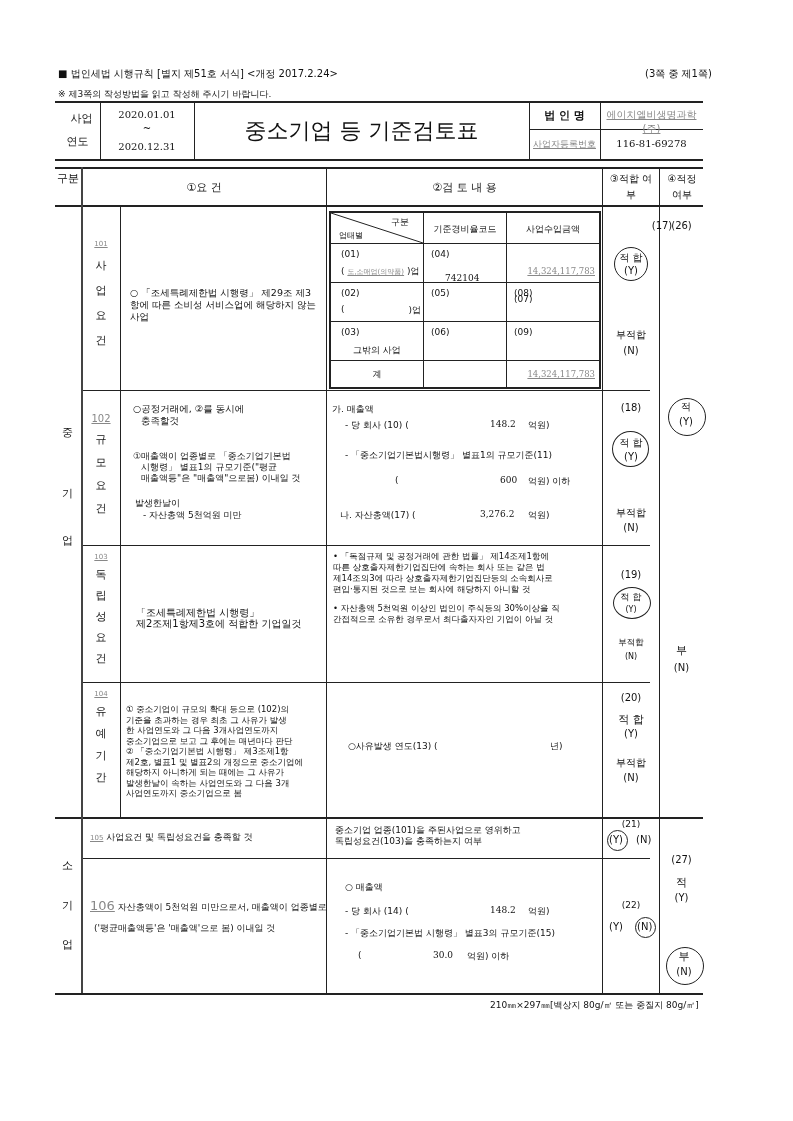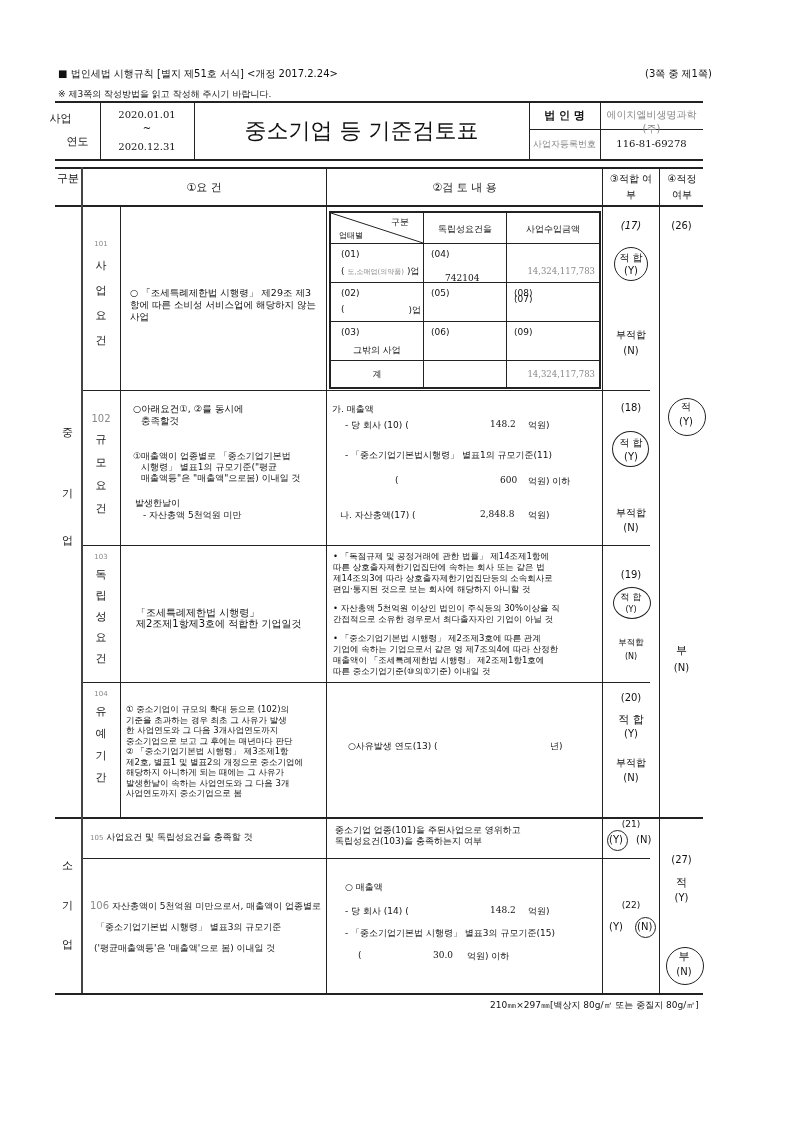--- a/index.html
+++ b/index.html
@@ -1,21 +1,21 @@
 <!DOCTYPE html>
 <html><head>
 <meta charset="utf-8">
 <style>
   html,body{margin:0;padding:0;background:#fff;}
   body{width:793px;height:1121px;position:relative;font-family:"DejaVu Sans","Liberation Sans",sans-serif;color:#111;overflow:hidden;}
   .abs{position:absolute;}
   .t9{font-size:9px;}
   .t10{font-size:10px;}
   .t11{font-size:11px;}
-  .gray{color:#888;}
+  .gray{color:#888;text-decoration:underline;}
   .hl{position:absolute;background:#222;height:1px;}
   .hl2{position:absolute;background:#222;height:2px;}
   .vl{position:absolute;background:#222;width:1px;}
   .vl2{position:absolute;background:#444;width:2px;}
   .circ{position:absolute;border:1.3px solid #222;border-radius:50%;}
   .center{text-align:center;}
   .lines{line-height:12px;font-size:9.5px;}
   .vert{display:flex;flex-direction:column;align-items:center;}
 </style>
 </head>
@@ -26,21 +26,21 @@
 <div class="abs t10" style="left:645px;top:67px;">(3쪽 중 제1쪽)</div>
 
 <div class="hl2" style="left:55px;top:101px;width:648px;"></div>
 <div class="hl2" style="left:55px;top:159px;width:648px;"></div>
 <div class="vl" style="left:100px;top:101px;height:58px;"></div>
 <div class="vl" style="left:194px;top:101px;height:58px;"></div>
 <div class="vl" style="left:529px;top:101px;height:58px;"></div>
 <div class="vl" style="left:600px;top:101px;height:58px;"></div>
 <div class="hl" style="left:529px;top:129px;width:174px;"></div>
 
-<div class="abs t11 center" style="left:38px;top:111px;width:45px;">사업</div>
+<div class="abs t11 center" style="left:59px;top:111px;width:45px;">사업</div>
 <div class="abs t11 center" style="left:55px;top:134px;width:45px;">연도</div>
 <div class="abs t10 center" style="left:100px;top:109px;width:94px;font-family:'DejaVu Serif',serif;">2020.01.01</div>
 <div class="abs t10 center" style="left:100px;top:123px;width:94px;">~</div>
 <div class="abs t10 center" style="left:100px;top:141px;width:94px;font-family:'DejaVu Serif',serif;">2020.12.31</div>
 <div class="abs center" style="left:194px;top:116px;width:335px;font-size:22px;">중소기업 등 기준검토표</div>
 <div class="abs t11 center" style="left:529px;top:108px;width:71px;font-weight:bold;">법 인 명</div>
 <div class="abs t10 center gray" style="left:600px;top:108px;width:103px;">에이치엘비생명과학(주)</div>
 <div class="abs t9 center gray" style="left:529px;top:138px;width:71px;">사업자등록번호</div>
 <div class="abs t10 center" style="left:600px;top:138px;width:103px;font-family:'DejaVu Serif',serif;">116-81-69278</div>
 
@@ -83,21 +83,21 @@
   <div class="hl" style="left:0;top:69px;width:268px;"></div>
   <div class="hl" style="left:0;top:108px;width:268px;"></div>
   <div class="hl" style="left:0;top:147px;width:268px;"></div>
   <div class="vl" style="left:92px;top:0;height:174px;"></div>
   <div class="vl" style="left:175px;top:0;height:174px;"></div>
   <svg class="abs" style="left:0;top:0;" width="92" height="30">
       <line x1="0" y1="0" x2="92" y2="30" stroke="#222" stroke-width="1"></line>
     </svg>
   <div class="abs t9" style="left:60px;top:3px;">구분</div>
   <div class="abs" style="left:8px;top:17px;font-size:8px;">업태별</div>
-  <div class="abs t9 center" style="left:93px;top:10px;width:82px;">독립성요건을</div>
+  <div class="abs t9 center" style="left:93px;top:10px;width:82px;">기준경비율코드</div>
   <div class="abs t9 center" style="left:176px;top:10px;width:92px;">사업수입금액</div>
 
   <div class="abs t9" style="left:10px;top:36px;">(01)</div>
   <div class="abs t9" style="left:10px;top:52px;"><span>(</span> <span class="gray" style="font-size:7px;">도,소매업(의약품)</span> <span>)업</span></div>
   <div class="abs t9" style="left:100px;top:36px;">(04)</div>
   <div class="abs t9" style="left:114px;top:60px;font-family:'DejaVu Serif',serif;">742104</div>
   <div class="abs t9" style="left:183px;top:36px;margin-top:45px;">(07)</div>
   <div class="abs gray" style="left:178px;top:53px;width:86px;text-align:right;font-size:8.5px;font-family:'DejaVu Serif',serif;">14,324,117,783</div>
 
   <div class="abs t9" style="left:10px;top:75px;">(02)</div>
@@ -110,21 +110,21 @@
 
   <div class="abs t9" style="left:10px;top:114px;">(03)</div>
   <div class="abs t9" style="left:22px;top:131px;">그밖의 사업</div>
   <div class="abs t9" style="left:100px;top:114px;">(06)</div>
   <div class="abs t9" style="left:183px;top:114px;">(09)</div>
 
   <div class="abs t9 center" style="left:0;top:155px;width:92px;">계</div>
   <div class="abs gray" style="left:178px;top:156px;width:86px;text-align:right;font-size:8.5px;font-family:'DejaVu Serif',serif;">14,324,117,783</div>
 </div>
 
-<div class="abs t10 center" style="left:603px;top:220px;width:56px;font-style:italic;">(17)</div>
+<div class="abs t10 center" style="left:634px;top:220px;width:56px;">(17)</div>
 <div class="circ" style="left:614px;top:247px;width:32px;height:32px;"></div>
 <div class="abs t10 center" style="left:603px;top:251px;width:56px;">적 합</div>
 <div class="abs t10 center" style="left:603px;top:265px;width:56px;">(Y)</div>
 <div class="abs t10 center" style="left:603px;top:328px;width:56px;">부적합</div>
 <div class="abs t10 center" style="left:603px;top:345px;width:56px;">(N)</div>
 
 <div class="abs t10 center" style="left:660px;top:220px;width:43px;">(26)</div>
 <div class="circ" style="left:668px;top:398px;width:36px;height:36px;"></div>
 <div class="abs t10 center" style="left:668px;top:400px;width:36px;">적</div>
 <div class="abs t10 center" style="left:668px;top:416px;width:36px;">(Y)</div>
@@ -132,21 +132,21 @@
 <div class="abs t10 center" style="left:660px;top:662px;width:43px;">(N)</div>
 
 <div class="abs vert" style="left:82px;top:413px;width:38px;">
   <span class="gray" style="font-size:10px;">102</span>
   <span class="t11" style="margin-top:8px;">규</span>
   <span class="t11" style="margin-top:8px;">모</span>
   <span class="t11" style="margin-top:8px;">요</span>
   <span class="t11" style="margin-top:8px;">건</span>
 </div>
 <div class="abs lines" style="left:133px;top:403px;">
-  <div>○아래요건①, ②를 동시에</div>
+  <div>○공정거래에, ②를 동시에</div>
   <div style="padding-left:8px;">충족할것</div>
 </div>
 <div class="abs" style="left:133px;top:451px;font-size:9px;line-height:11px;">
   <div>①매출액이 업종별로 「중소기업기본법</div>
   <div style="padding-left:8px;">시행령」 별표1의 규모기준("평균</div>
   <div style="padding-left:8px;">매출액등"은 "매출액"으로봄) 이내일 것</div>
 </div>
 <div class="abs" style="left:135px;top:497px;font-size:9px;line-height:12px;">
   <div>발생한날이</div>
   <div style="padding-left:8px;">- 자산총액 5천억원 미만</div>
@@ -154,21 +154,21 @@
 
 <div class="abs t9" style="left:332px;top:403px;text-align:center;">가. 매출액</div>
 <div class="abs t9" style="left:345px;top:419px;">- 당 회사 (10) (</div>
 <div class="abs t9" style="left:490px;top:419px;font-family:'DejaVu Serif',serif;">148.2</div>
 <div class="abs t9" style="left:528px;top:419px;">억원)</div>
 <div class="abs t9" style="left:345px;top:449px;">- 「중소기업기본법시행령」 별표1의 규모기준(11)</div>
 <div class="abs t9" style="left:395px;top:475px;">(</div>
 <div class="abs t9" style="left:500px;top:475px;font-family:'DejaVu Serif',serif;">600</div>
 <div class="abs t9" style="left:528px;top:475px;">억원) 이하</div>
 <div class="abs t9" style="left:340px;top:509px;">나. 자산총액(17)  (</div>
-<div class="abs t9" style="left:480px;top:509px;font-family:'DejaVu Serif',serif;">2,848.8</div>
+<div class="abs t9" style="left:480px;top:509px;font-family:'DejaVu Serif',serif;">3,276.2</div>
 <div class="abs t9" style="left:528px;top:509px;">억원)</div>
 
 <div class="abs t10 center" style="left:603px;top:402px;width:56px;">(18)</div>
 <div class="circ" style="left:612px;top:431px;width:35px;height:34px;"></div>
 <div class="abs t10 center" style="left:603px;top:436px;width:56px;">적 합</div>
 <div class="abs t10 center" style="left:603px;top:451px;width:56px;">(Y)</div>
 <div class="abs t10 center" style="left:603px;top:506px;width:56px;">부적합</div>
 <div class="abs t10 center" style="left:603px;top:522px;width:56px;">(N)</div>
 
 <div class="abs vert" style="left:82px;top:553px;width:38px;">
@@ -187,26 +187,20 @@
   <div>
     <div>• 「독점규제 및 공정거래에 관한 법률」 제14조제1항에</div>
     <div>따른 상호출자제한기업집단에 속하는 회사 또는 같은 법</div>
     <div>제14조의3에 따라 상호출자제한기업집단등의 소속회사로</div>
     <div>편입·통지된 것으로 보는 회사에 해당하지 아니할 것</div>
   </div>
   <div style="margin-top:8px;">
     <div>• 자산총액 5천억원 이상인 법인이 주식등의 30%이상을 직</div>
     <div>간접적으로 소유한 경우로서 최다출자자인 기업이 아닐 것</div>
   </div>
-  <div style="margin-top:8px;">
-    <div>• 「중소기업기본법 시행령」 제2조제3호에 따른 관계</div>
-    <div>기업에 속하는 기업으로서 같은 영 제7조의4에 따라 산정한</div>
-    <div>매출액이 「조세특례제한법 시행령」 제2조제1항1호에</div>
-    <div>따른 중소기업기준(⑩의①기준) 이내일 것</div>
-  </div>
 </div>
 
 <div class="abs t10 center" style="left:603px;top:569px;width:56px;">(19)</div>
 <div class="circ" style="left:613px;top:587px;width:36px;height:30px;"></div>
 <div class="abs t9 center" style="left:603px;top:591px;width:56px;">적 합</div>
 <div class="abs center" style="left:603px;top:605px;width:56px;font-size:8px;">(Y)</div>
 <div class="abs center" style="left:603px;top:637px;width:56px;font-size:8.5px;">부적합</div>
 <div class="abs center" style="left:603px;top:652px;width:56px;font-size:8px;">(N)</div>
 
 <div class="abs vert" style="left:82px;top:690px;width:38px;">
@@ -245,22 +239,21 @@
 <div class="abs" style="left:335px;top:825px;font-size:9px;line-height:11px;">
   <div>중소기업 업종(101)을 주된사업으로 영위하고</div>
   <div>독립성요건(103)을 충족하는지 여부</div>
 </div>
 <div class="abs t9 center" style="left:603px;top:819px;width:56px;">(21)</div>
 <div class="circ" style="left:607px;top:830px;width:19px;height:19px;"></div>
 <div class="abs t10" style="left:609px;top:834px;">(Y)</div>
 <div class="abs t10" style="left:636px;top:834px;">(N)</div>
 
 <div class="abs" style="left:90px;top:895px;font-size:9px;line-height:21px;">
-  <div><span class="gray" style="font-size:10px;">106</span> <span>자산총액이 5천억원 미만으로서, 매출액이 업종별로</span></div>
-  <div style="padding-left:6px;">「중소기업기본법 시행령」 별표3의 규모기준</div>
+  <div><span class="gray" style="font-size:13px;">106</span> <span>자산총액이 5천억원 미만으로서, 매출액이 업종별로</span></div>
   <div style="padding-left:4px;">('평균매출액등'은 '매출액'으로 봄) 이내일 것</div>
 </div>
 <div class="abs t9" style="left:345px;top:881px;text-align:right;">○ 매출액</div>
 <div class="abs t9" style="left:345px;top:905px;">- 당 회사 (14) (</div>
 <div class="abs t9" style="left:490px;top:905px;font-family:'DejaVu Serif',serif;">148.2</div>
 <div class="abs t9" style="left:528px;top:905px;">억원)</div>
 <div class="abs t9" style="left:345px;top:927px;">- 「중소기업기본법 시행령」 별표3의 규모기준(15)</div>
 <div class="abs t9" style="left:358px;top:950px;">(</div>
 <div class="abs t9" style="left:433px;top:950px;font-family:'DejaVu Serif',serif;">30.0</div>
 <div class="abs t9" style="left:467px;top:950px;">억원) 이하</div>

